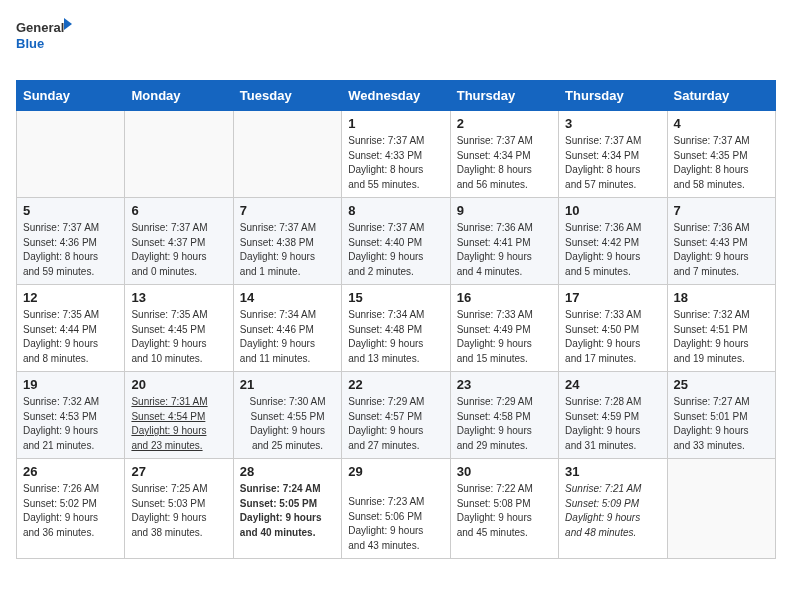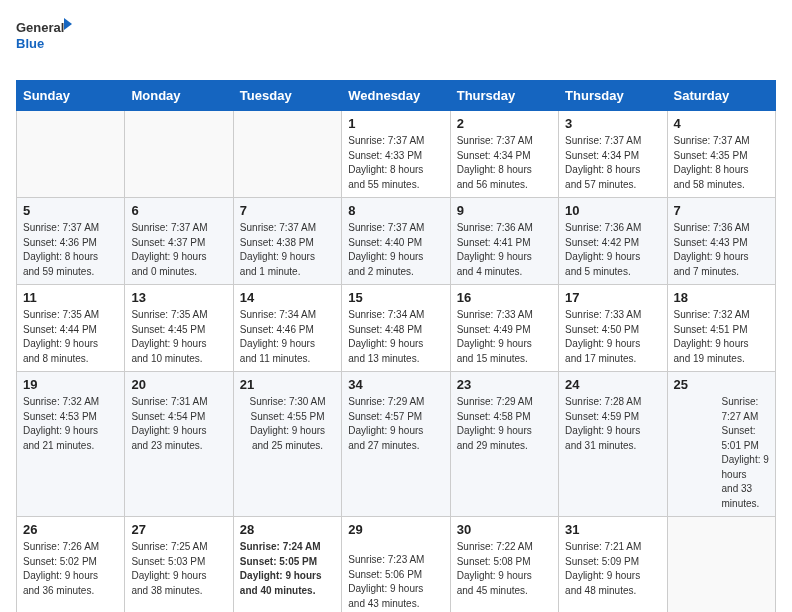--- a/index.html
+++ b/index.html
@@ -187,21 +187,21 @@
         <td>
           <div class="day-number">7</div>
           <div class="day-info" style="white-space: pre-line;">Sunrise: 7:36 AM
 Sunset: 4:43 PM
 Daylight: 9 hours
 and 7 minutes.</div>
         </td>
       </tr>
       <tr>
         <td>
-          <div class="day-number">11</div>
+          <div class="day-number">12</div>
           <div class="day-info" style="white-space: pre-line;">Sunrise: 7:35 AM
 Sunset: 4:44 PM
 Daylight: 9 hours
 and 8 minutes.</div>
         </td>
         <td>
           <div class="day-number">13</div>
           <div class="day-info" style="white-space: pre-line;">Sunrise: 7:35 AM
 Sunset: 4:45 PM
 Daylight: 9 hours
@@ -246,34 +246,34 @@
       <tr>
         <td>
           <div class="day-number">19</div>
           <div class="day-info" style="white-space: pre-line;">Sunrise: 7:32 AM
 Sunset: 4:53 PM
 Daylight: 9 hours
 and 21 minutes.</div>
         </td>
         <td>
           <div class="day-number">20</div>
-          <div class="day-info" style="white-space: pre-line;">Sunrise: 7:31 AM
+          <div class="day-info" style="white-space: pre-line; text-decoration: underline;">Sunrise: 7:31 AM
 Sunset: 4:54 PM
 Daylight: 9 hours
 and 23 minutes.</div>
         </td>
         <td>
           <div class="day-number">21</div>
           <div class="day-info" style="white-space: pre-line; text-align: center;">Sunrise: 7:30 AM
 Sunset: 4:55 PM
 Daylight: 9 hours
 and 25 minutes.</div>
         </td>
         <td>
-          <div class="day-number">34</div>
+          <div class="day-number">22</div>
           <div class="day-info" style="white-space: pre-line;">Sunrise: 7:29 AM
 Sunset: 4:57 PM
 Daylight: 9 hours
 and 27 minutes.</div>
         </td>
         <td>
           <div class="day-number">23</div>
           <div class="day-info" style="white-space: pre-line;">Sunrise: 7:29 AM
 Sunset: 4:58 PM
 Daylight: 9 hours
@@ -281,21 +281,21 @@
         </td>
         <td>
           <div class="day-number">24</div>
           <div class="day-info" style="white-space: pre-line;">Sunrise: 7:28 AM
 Sunset: 4:59 PM
 Daylight: 9 hours
 and 31 minutes.</div>
         </td>
         <td>
           <div class="day-number">25</div>
-          <div class="day-info" style="white-space: pre-line; margin-left: 48px;">Sunrise: 7:27 AM
+          <div class="day-info" style="white-space: pre-line;">Sunrise: 7:27 AM
 Sunset: 5:01 PM
 Daylight: 9 hours
 and 33 minutes.</div>
         </td>
       </tr>
       <tr>
         <td>
           <div class="day-number">26</div>
           <div class="day-info" style="white-space: pre-line;">Sunrise: 7:26 AM
 Sunset: 5:02 PM
@@ -325,21 +325,21 @@
         </td>
         <td>
           <div class="day-number">30</div>
           <div class="day-info" style="white-space: pre-line;">Sunrise: 7:22 AM
 Sunset: 5:08 PM
 Daylight: 9 hours
 and 45 minutes.</div>
         </td>
         <td>
           <div class="day-number">31</div>
-          <div class="day-info" style="white-space: pre-line;">Sunrise: 7:21 AM
+          <div class="day-info" style="white-space: pre-line; font-style: italic;">Sunrise: 7:21 AM
 Sunset: 5:09 PM
 Daylight: 9 hours
 and 48 minutes.</div>
         </td>
         <td class="empty-cell"></td>
       </tr>
     </tbody>
 </table>
 
 </body></html>

